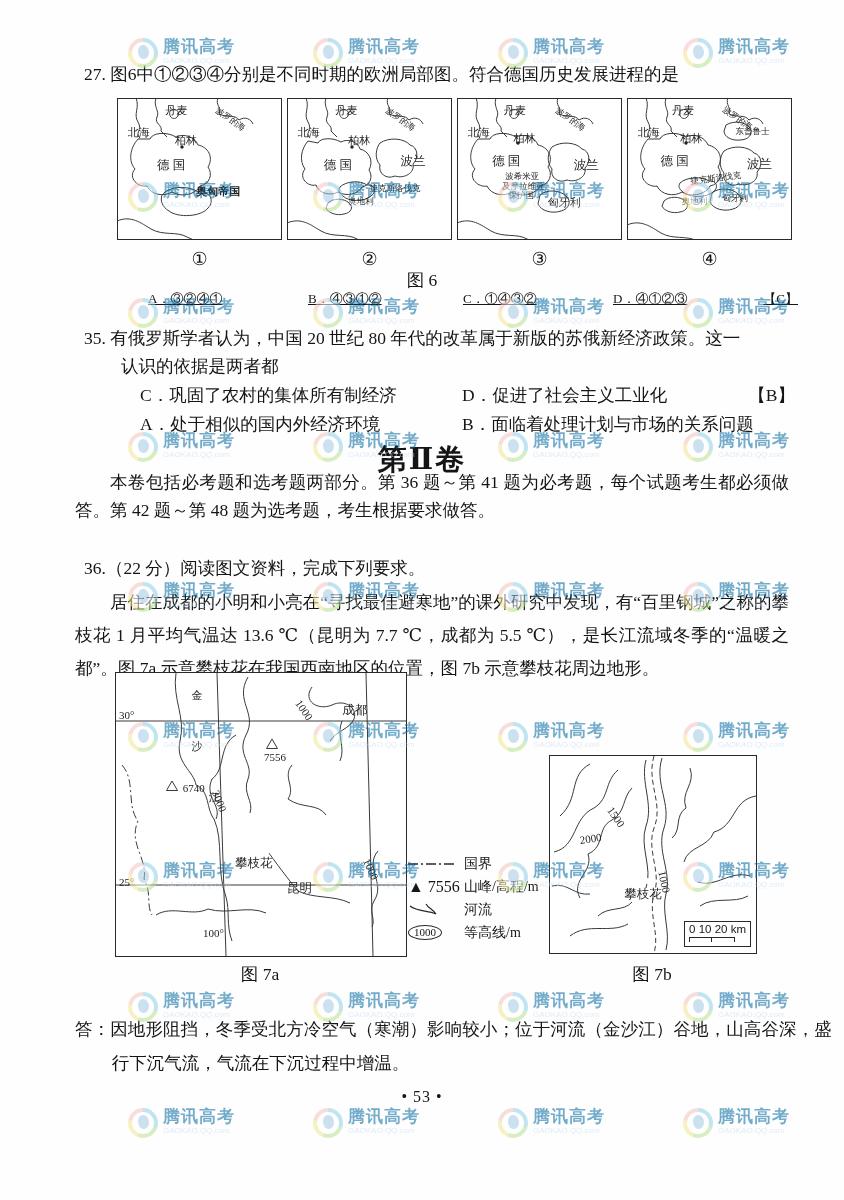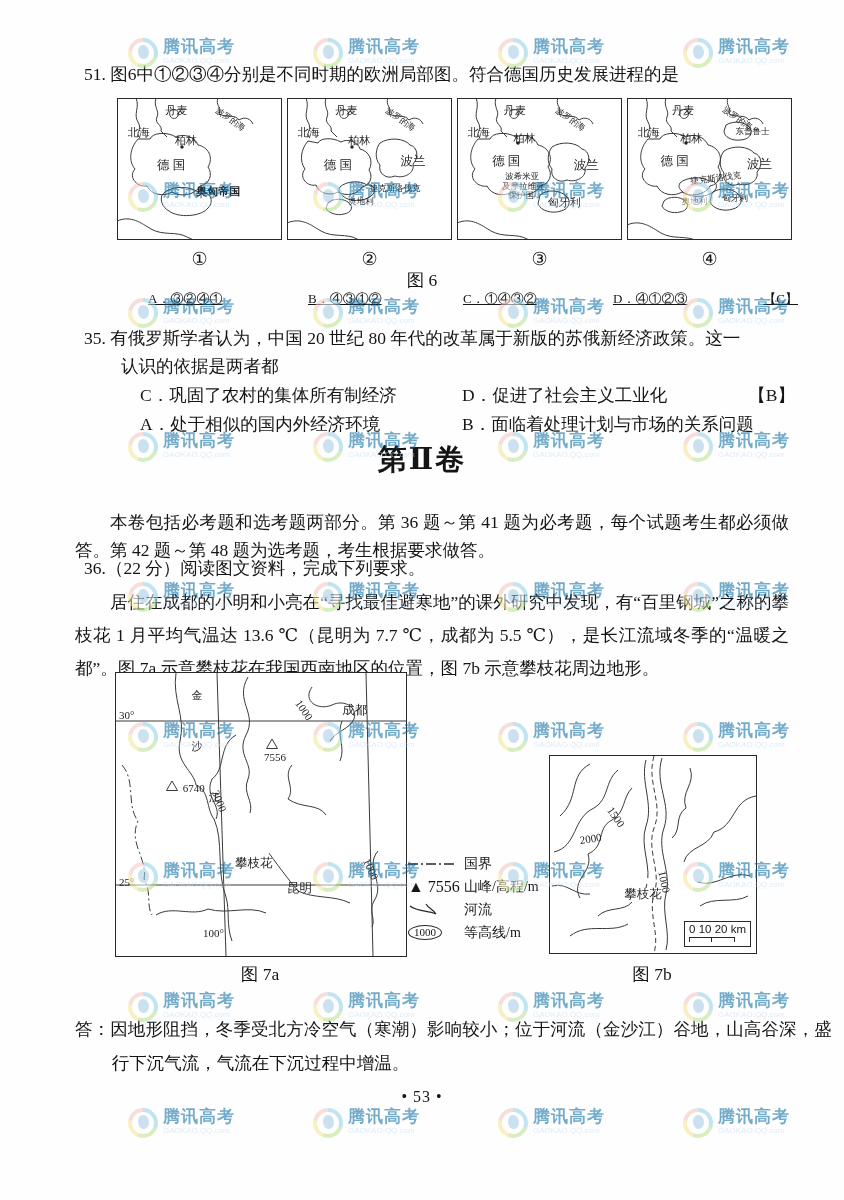--- a/index.html
+++ b/index.html
@@ -68,21 +68,21 @@
   .hang { padding-left:2.1em; text-indent:-2.1em; }
   .pagenum { text-align:center; font-size:16px; letter-spacing:1px; }
 </style>
 </head>
 <body>
 
 <div class="page">
 
   <div class="content">
 
-    <p class="abs txt" style="left:84px; top:60px; width:716px;">51. 图6中①②③④分别是不同时期的欧洲局部图。符合德国历史发展进程的是</p>
+    <p class="abs txt" style="left:84px; top:60px; width:716px;">27. 图6中①②③④分别是不同时期的欧洲局部图。符合德国历史发展进程的是</p>
 
     <div class="abs fig6-row" style="left:117px; top:98px;">
 
       <div class="map-wrap">
         <div class="map-box">
           <svg viewBox="0 0 163 140">
             <path d="M38,-1 C35,8 42,12 39,18 C36,25 45,26 43,32 L49,38"></path>
             <path d="M18,-1 c4,10 -3,16 2,24 c5,8 -4,12 2,16"></path>
             <path d="M52,12 c5,-4 10,0 8,5 c-3,5 -10,2 -8,-5 z"></path>
             <path d="M100,-1 c-3,7 4,10 1,16 c8,4 16,0 20,6 c6,-4 12,-1 14,4"></path>
@@ -204,21 +204,21 @@
         <span style="margin-left:auto; margin-right:7px;">【B】</span>
       </div>
       <div style="display:flex; margin-left:56px; margin-top:1px;">
         <span style="width:322px;">A．处于相似的国内外经济环境</span>
         <span>B．面临着处理计划与市场的关系问题</span>
       </div>
     </div>
 
     <p class="abs sec-title" style="left:0; right:0; top:440px;">第Ⅱ卷</p>
 
-    <p class="abs txt just" style="left:75px; top:508px; width:714px; text-indent:2em;">本卷包括必考题和选考题两部分。第 36 题～第 41 题为必考题，每个试题考生都必须做答。第 42 题～第 48 题为选考题，考生根据要求做答。</p>
+    <p class="abs txt just" style="left:75px; top:468px; width:714px; text-indent:2em;">本卷包括必考题和选考题两部分。第 36 题～第 41 题为必考题，每个试题考生都必须做答。第 42 题～第 48 题为选考题，考生根据要求做答。</p>
 
     <p class="abs txt" style="left:84px; top:554px;">36.（22 分）阅读图文资料，完成下列要求。</p>
 
     <p class="abs txt just" style="left:75px; top:586px; width:714px; text-indent:2em; line-height:33px;">居住在成都的小明和小亮在“寻找最佳避寒地”的课外研究中发现，有“百里钢城”之称的攀枝花 1 月平均气温达 13.6 ℃（昆明为 7.7 ℃，成都为 5.5 ℃），是长江流域冬季的“温暖之都”。图 7a 示意攀枝花在我国西南地区的位置，图 7b 示意攀枝花周边地形。</p>
 
     <div class="abs" style="left:110px; top:668px; width:690px; height:312px;">
 
       <div class="fig7-box" style="left:5px; top:4px; width:290px; height:283px;">
         <svg viewBox="0 0 290 283">
           <line x1="0" y1="48" x2="290" y2="48"></line>

